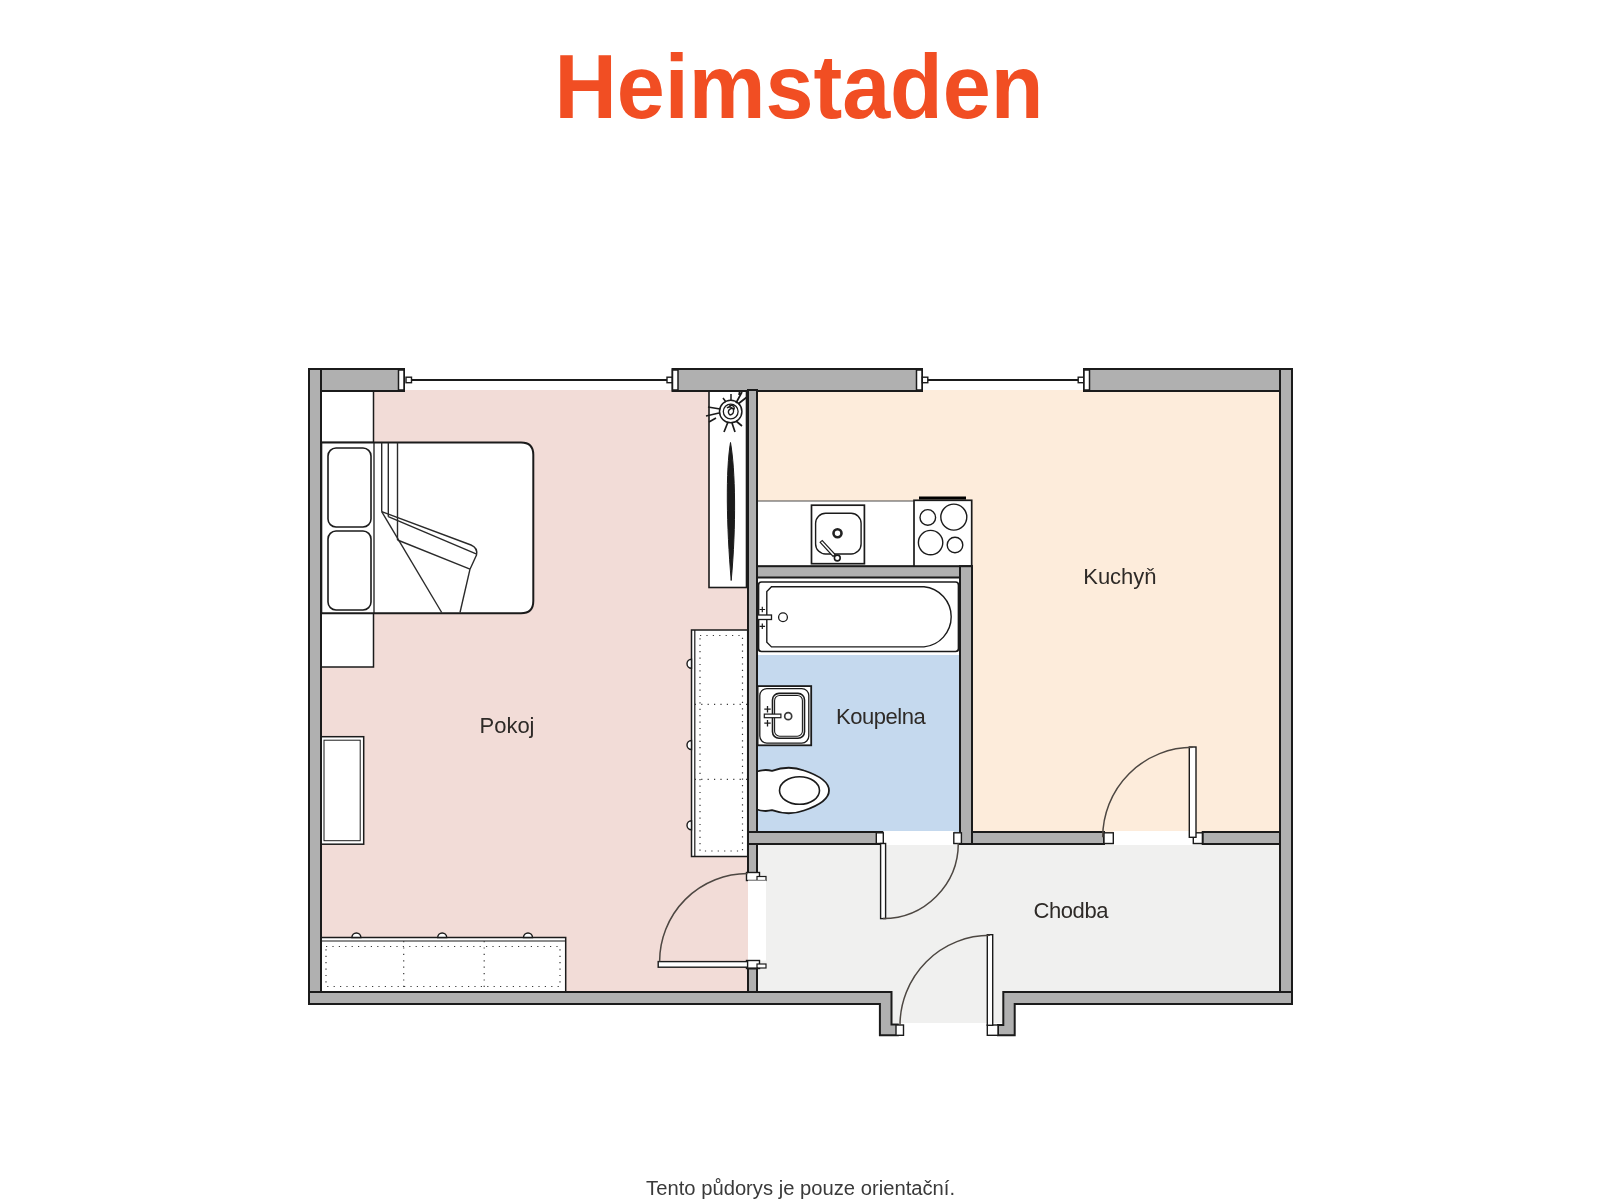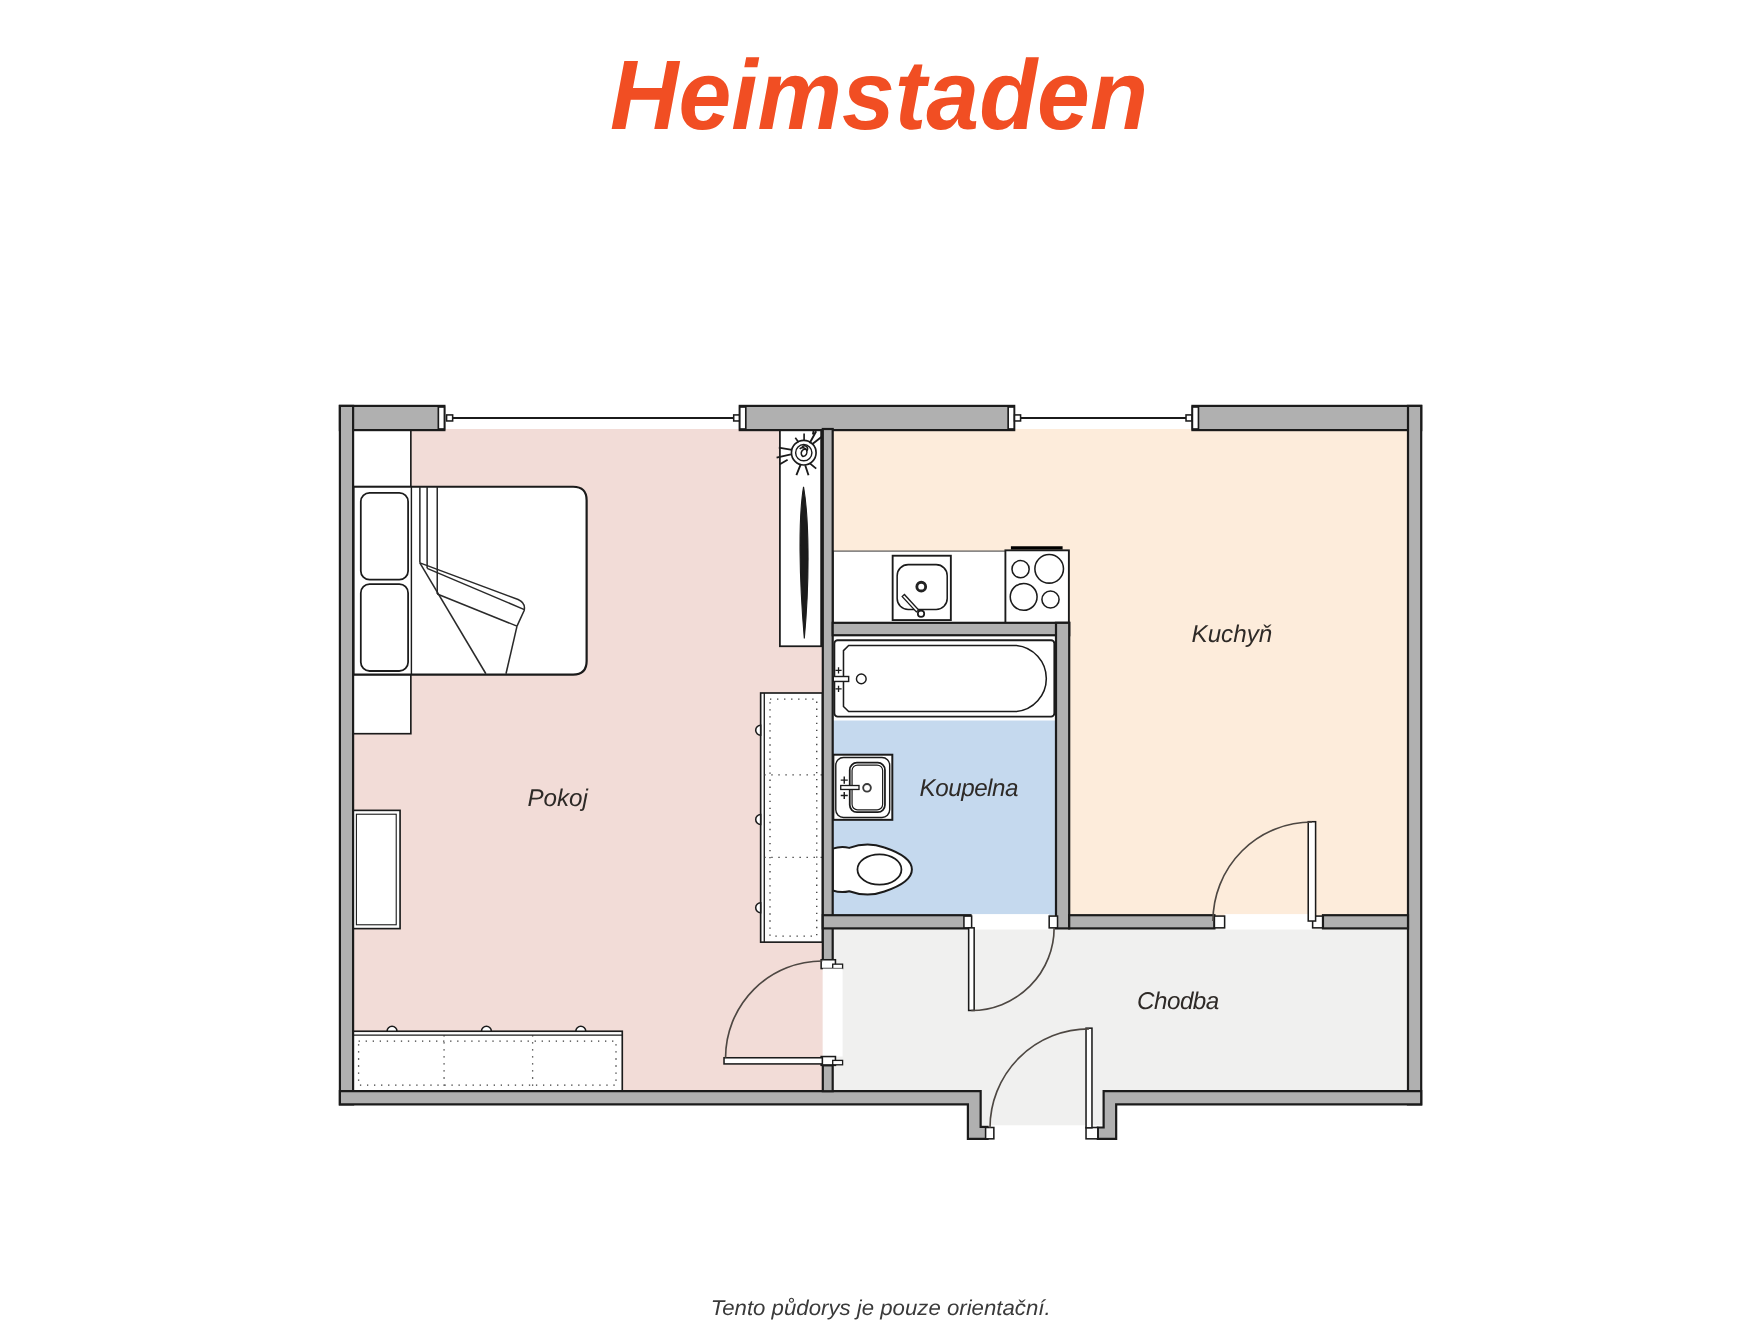--- a/index.html
+++ b/index.html
@@ -1,17 +1,17 @@
 <!DOCTYPE html>
 <html><head>
 <meta charset="utf-8">
 <style>
   html,body{margin:0;padding:0;background:#ffffff;}
   .page{width:1600px;height:1200px;position:relative;overflow:hidden;background:#ffffff;
-        font-family:"Liberation Sans", sans-serif;font-style:italic;}
+        font-family:"Liberation Sans", sans-serif;}
   svg{position:absolute;left:0;top:0;}
   text{font-family:"Liberation Sans", sans-serif;}
 </style>
 </head>
 <body>
 <div class="page">
 <svg width="1600" height="1200" viewBox="0 0 1600 1200">
 
   <g>
         <rect x="0" y="0" width="1600" height="1200" fill="#ffffff"></rect>

